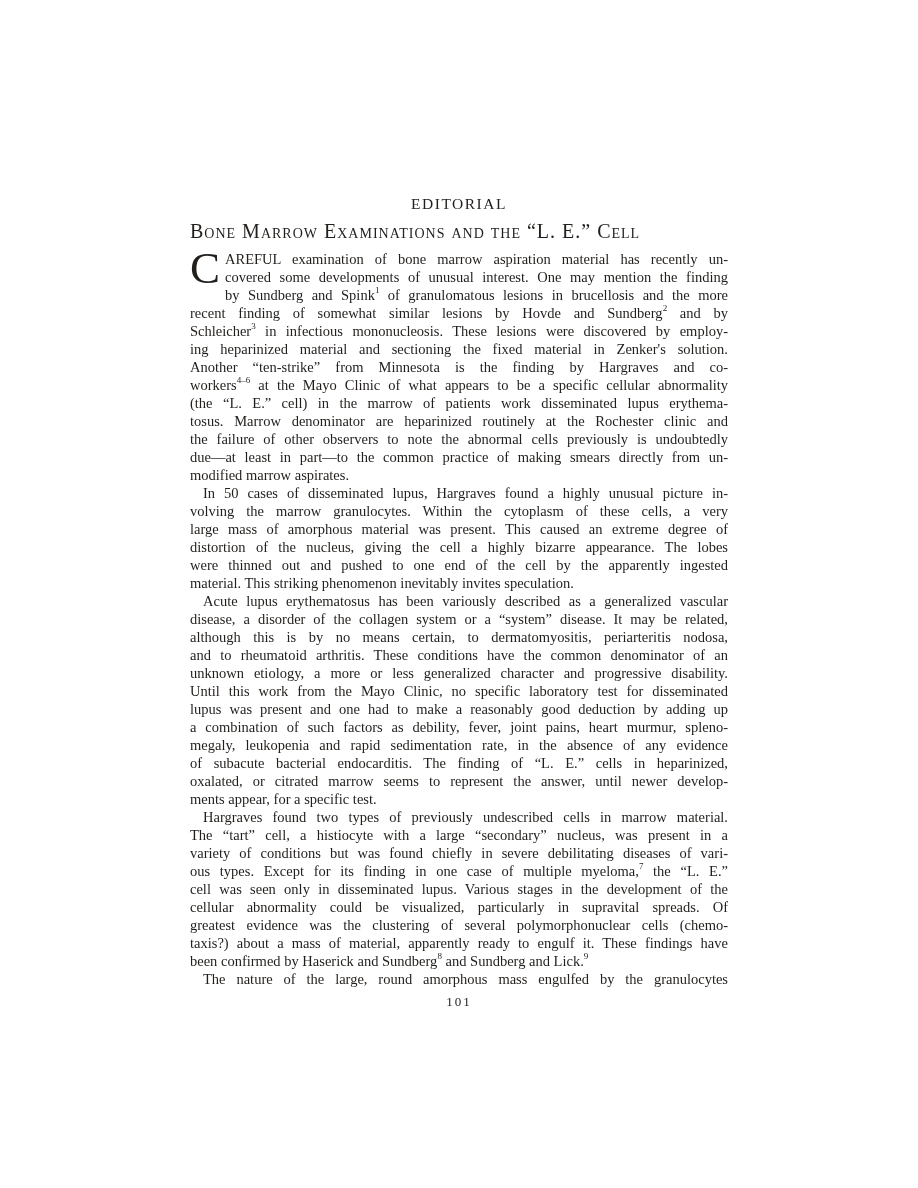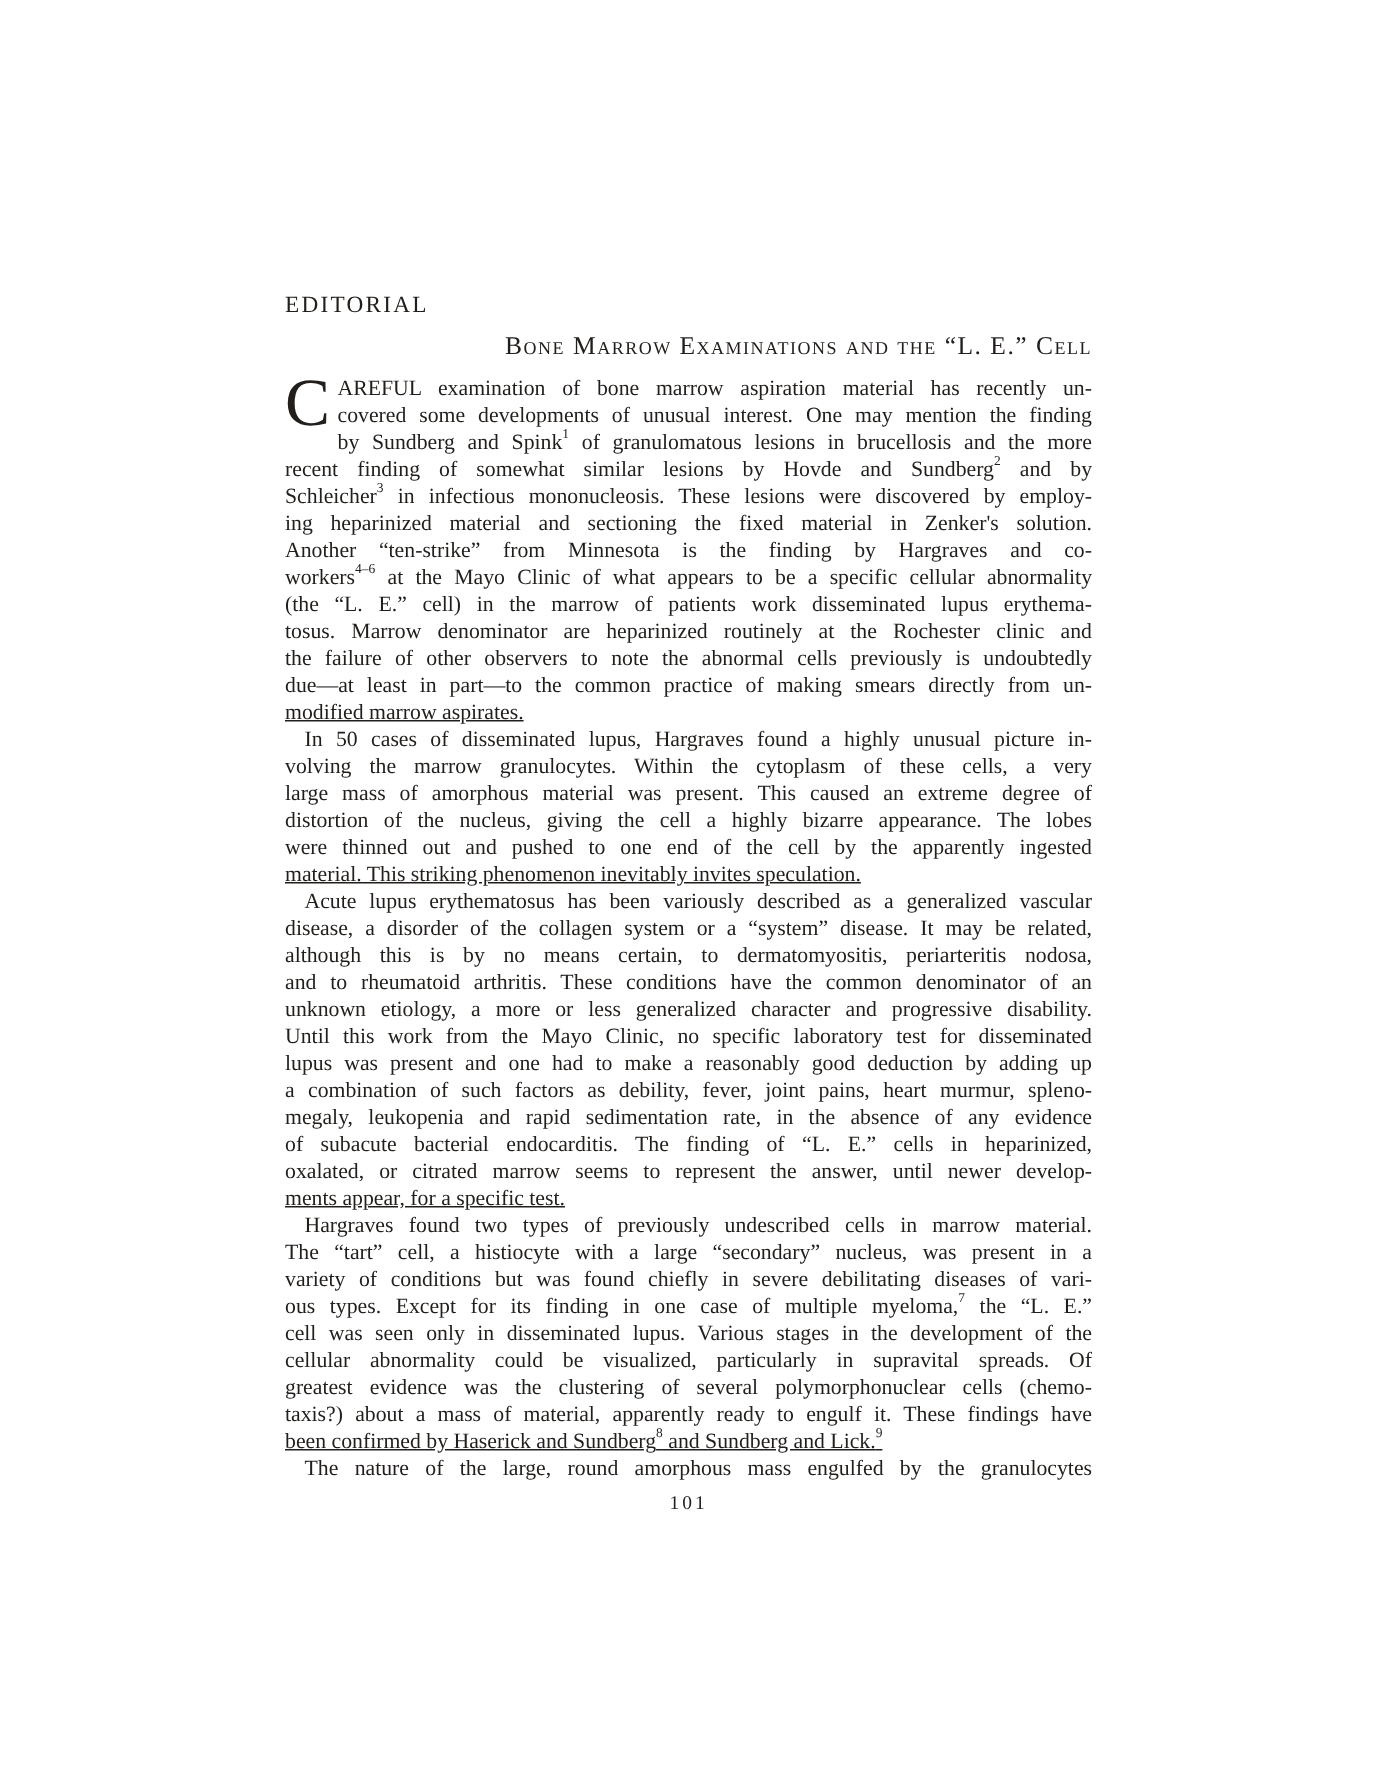--- a/index.html
+++ b/index.html
@@ -16,50 +16,49 @@
     color: #211e1b;
     overflow: hidden;
   }
   .content {
     position: absolute;
     left: 190px;
     top: 195px;
     width: 538px;
   }
   .title {
-    text-align: left;
+    text-align: center;
     font-size: 15.5px;
     letter-spacing: 1.5px;
     line-height: 18px;
     font-weight: 500;
   }
   .subtitle {
     margin-top: 10px;
-    text-align: right;
+    text-align: left;
     font-variant: small-caps;
-    font-size: 17px;
+    font-size: 20px;
     letter-spacing: 1px;
     line-height: 16px;
   }
   .body {
     margin-top: 11px;
     font-size: 14.5px;
   }
   .para { zoom: 1; }
   .line {
     height: 18px;
     line-height: 18px;
     text-align: justify;
     text-align-last: justify;
     overflow: hidden;
   }
   .para.flush-last .line:last-child {
     text-align: center;
     text-align-last: left;
-    text-decoration: underline;
   }
   .line.indent-first { text-indent: 13px; }
   .dropcap {
     float: left;
     font-size: 45px;
     line-height: 34px;
     height: 36px;
     width: 31px;
     margin-right: 4px;
     margin-top: 1px;

